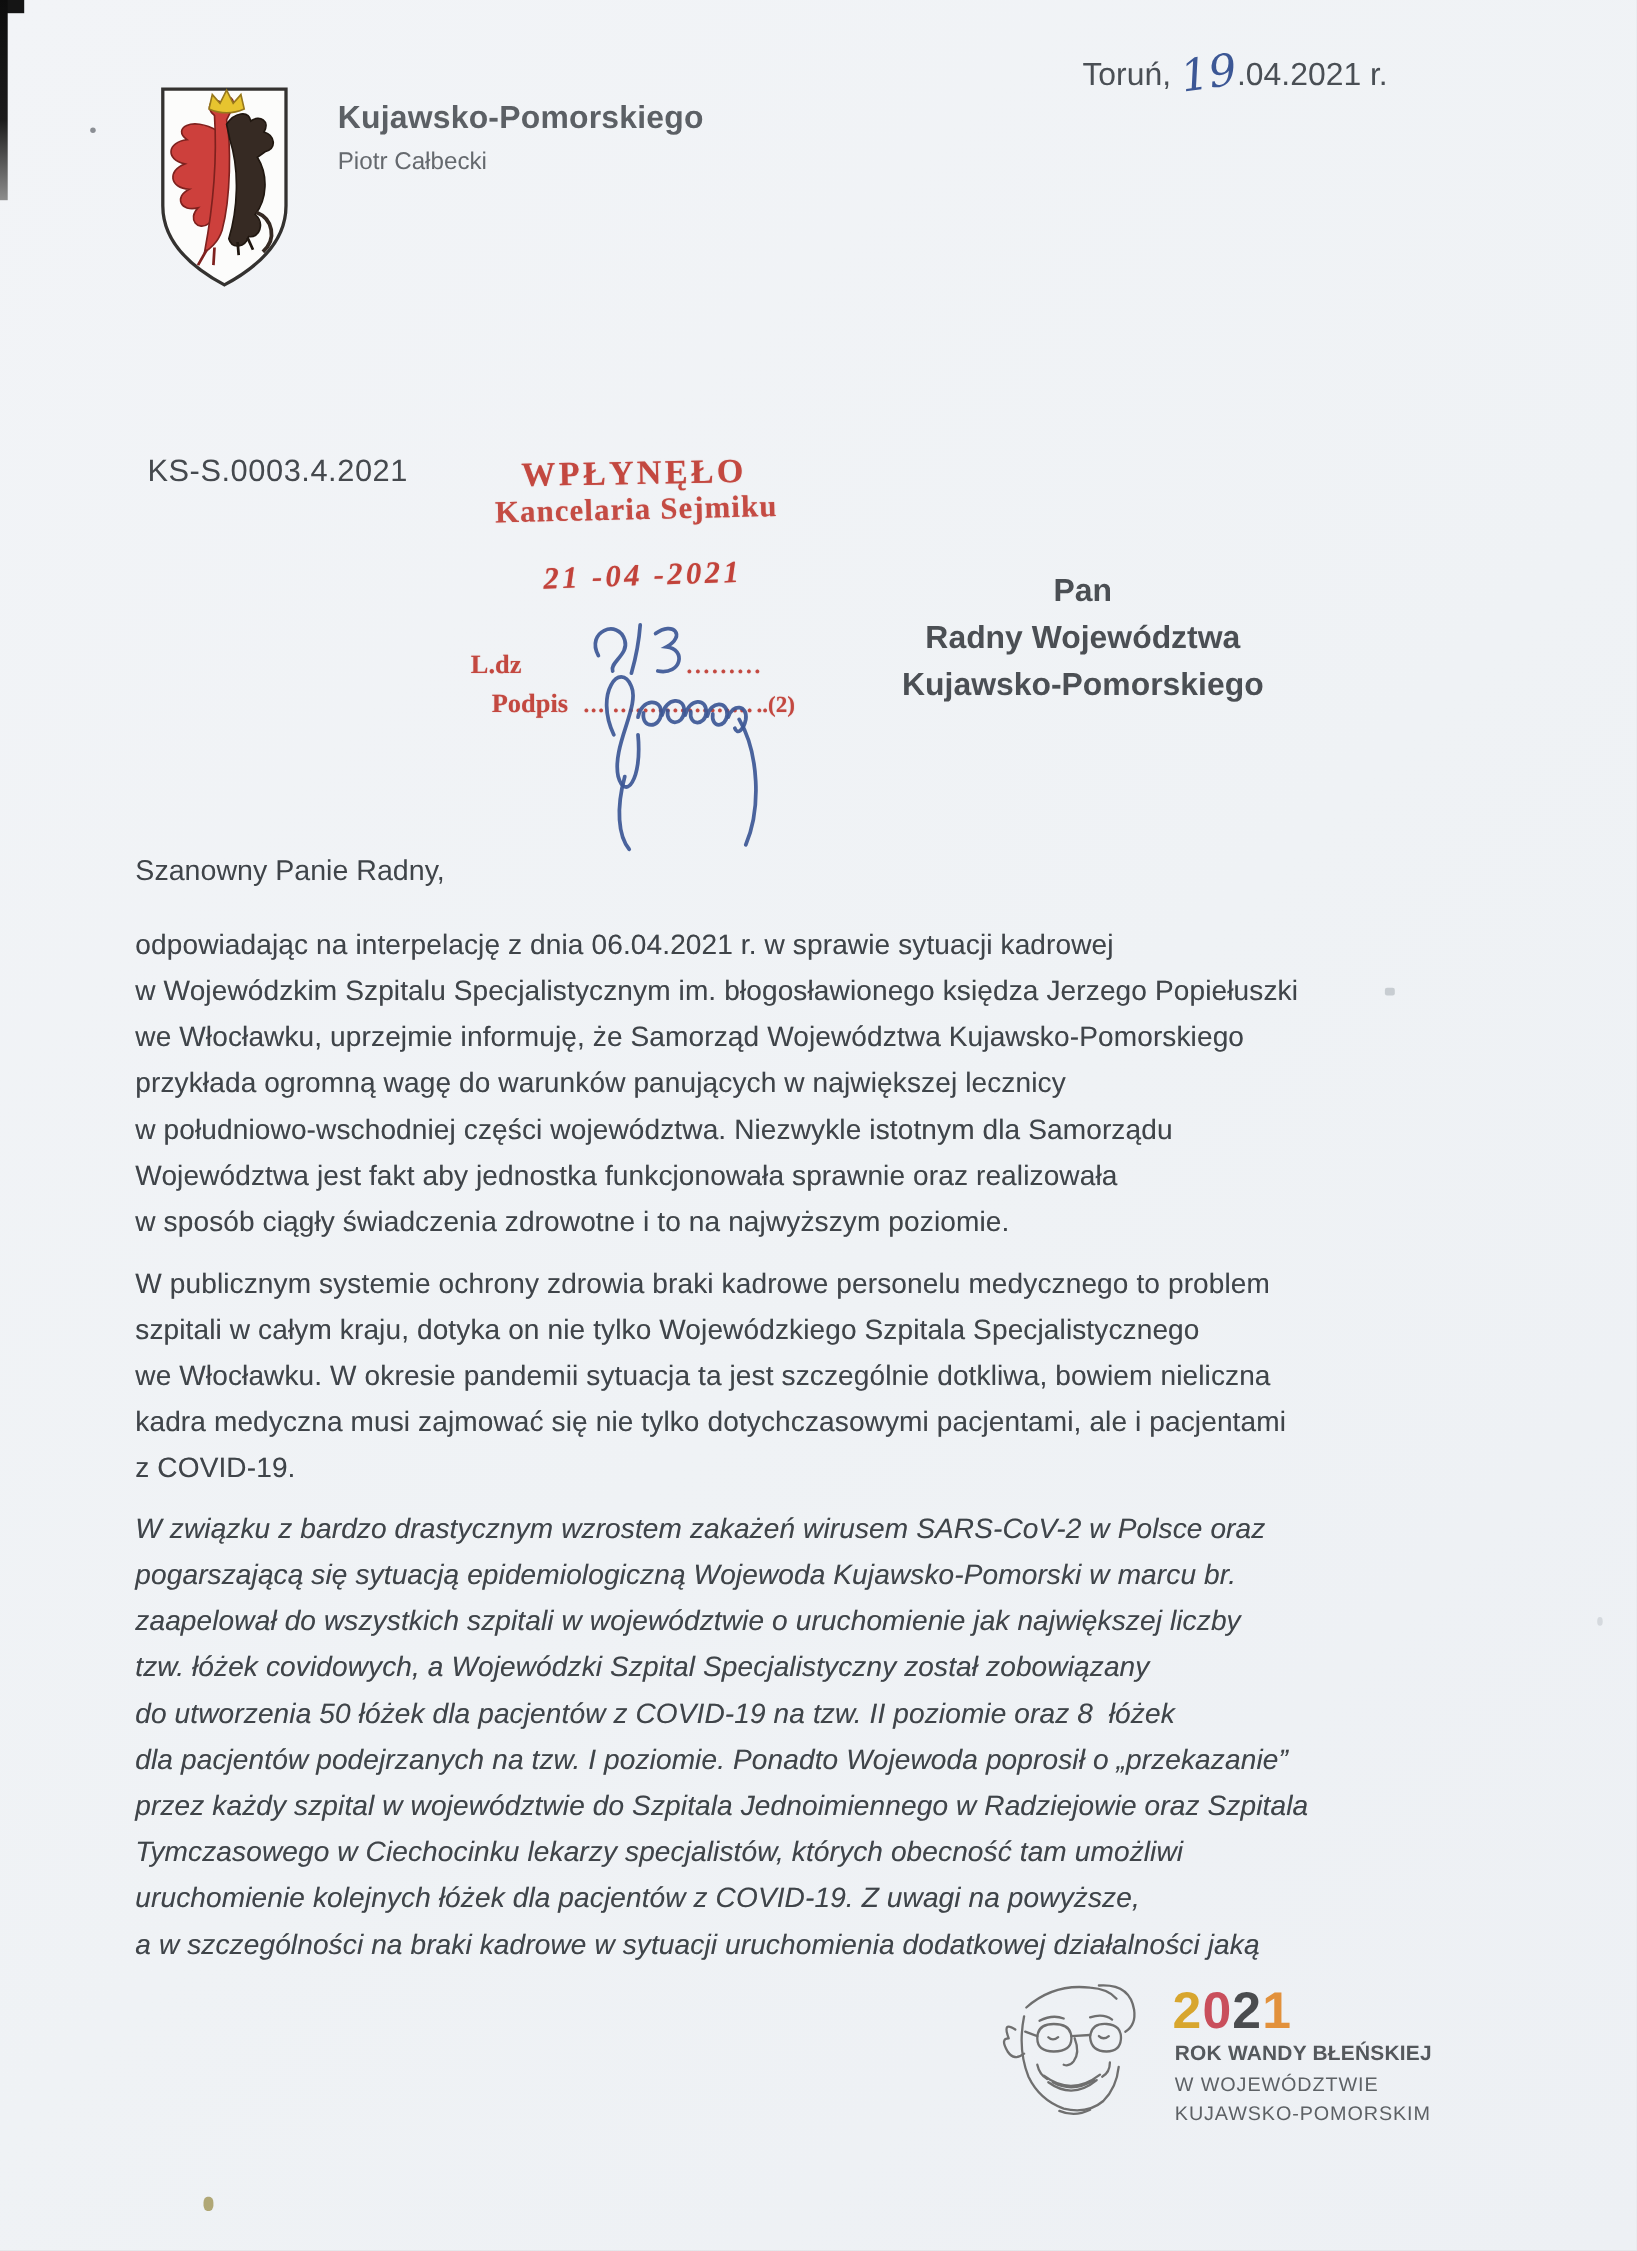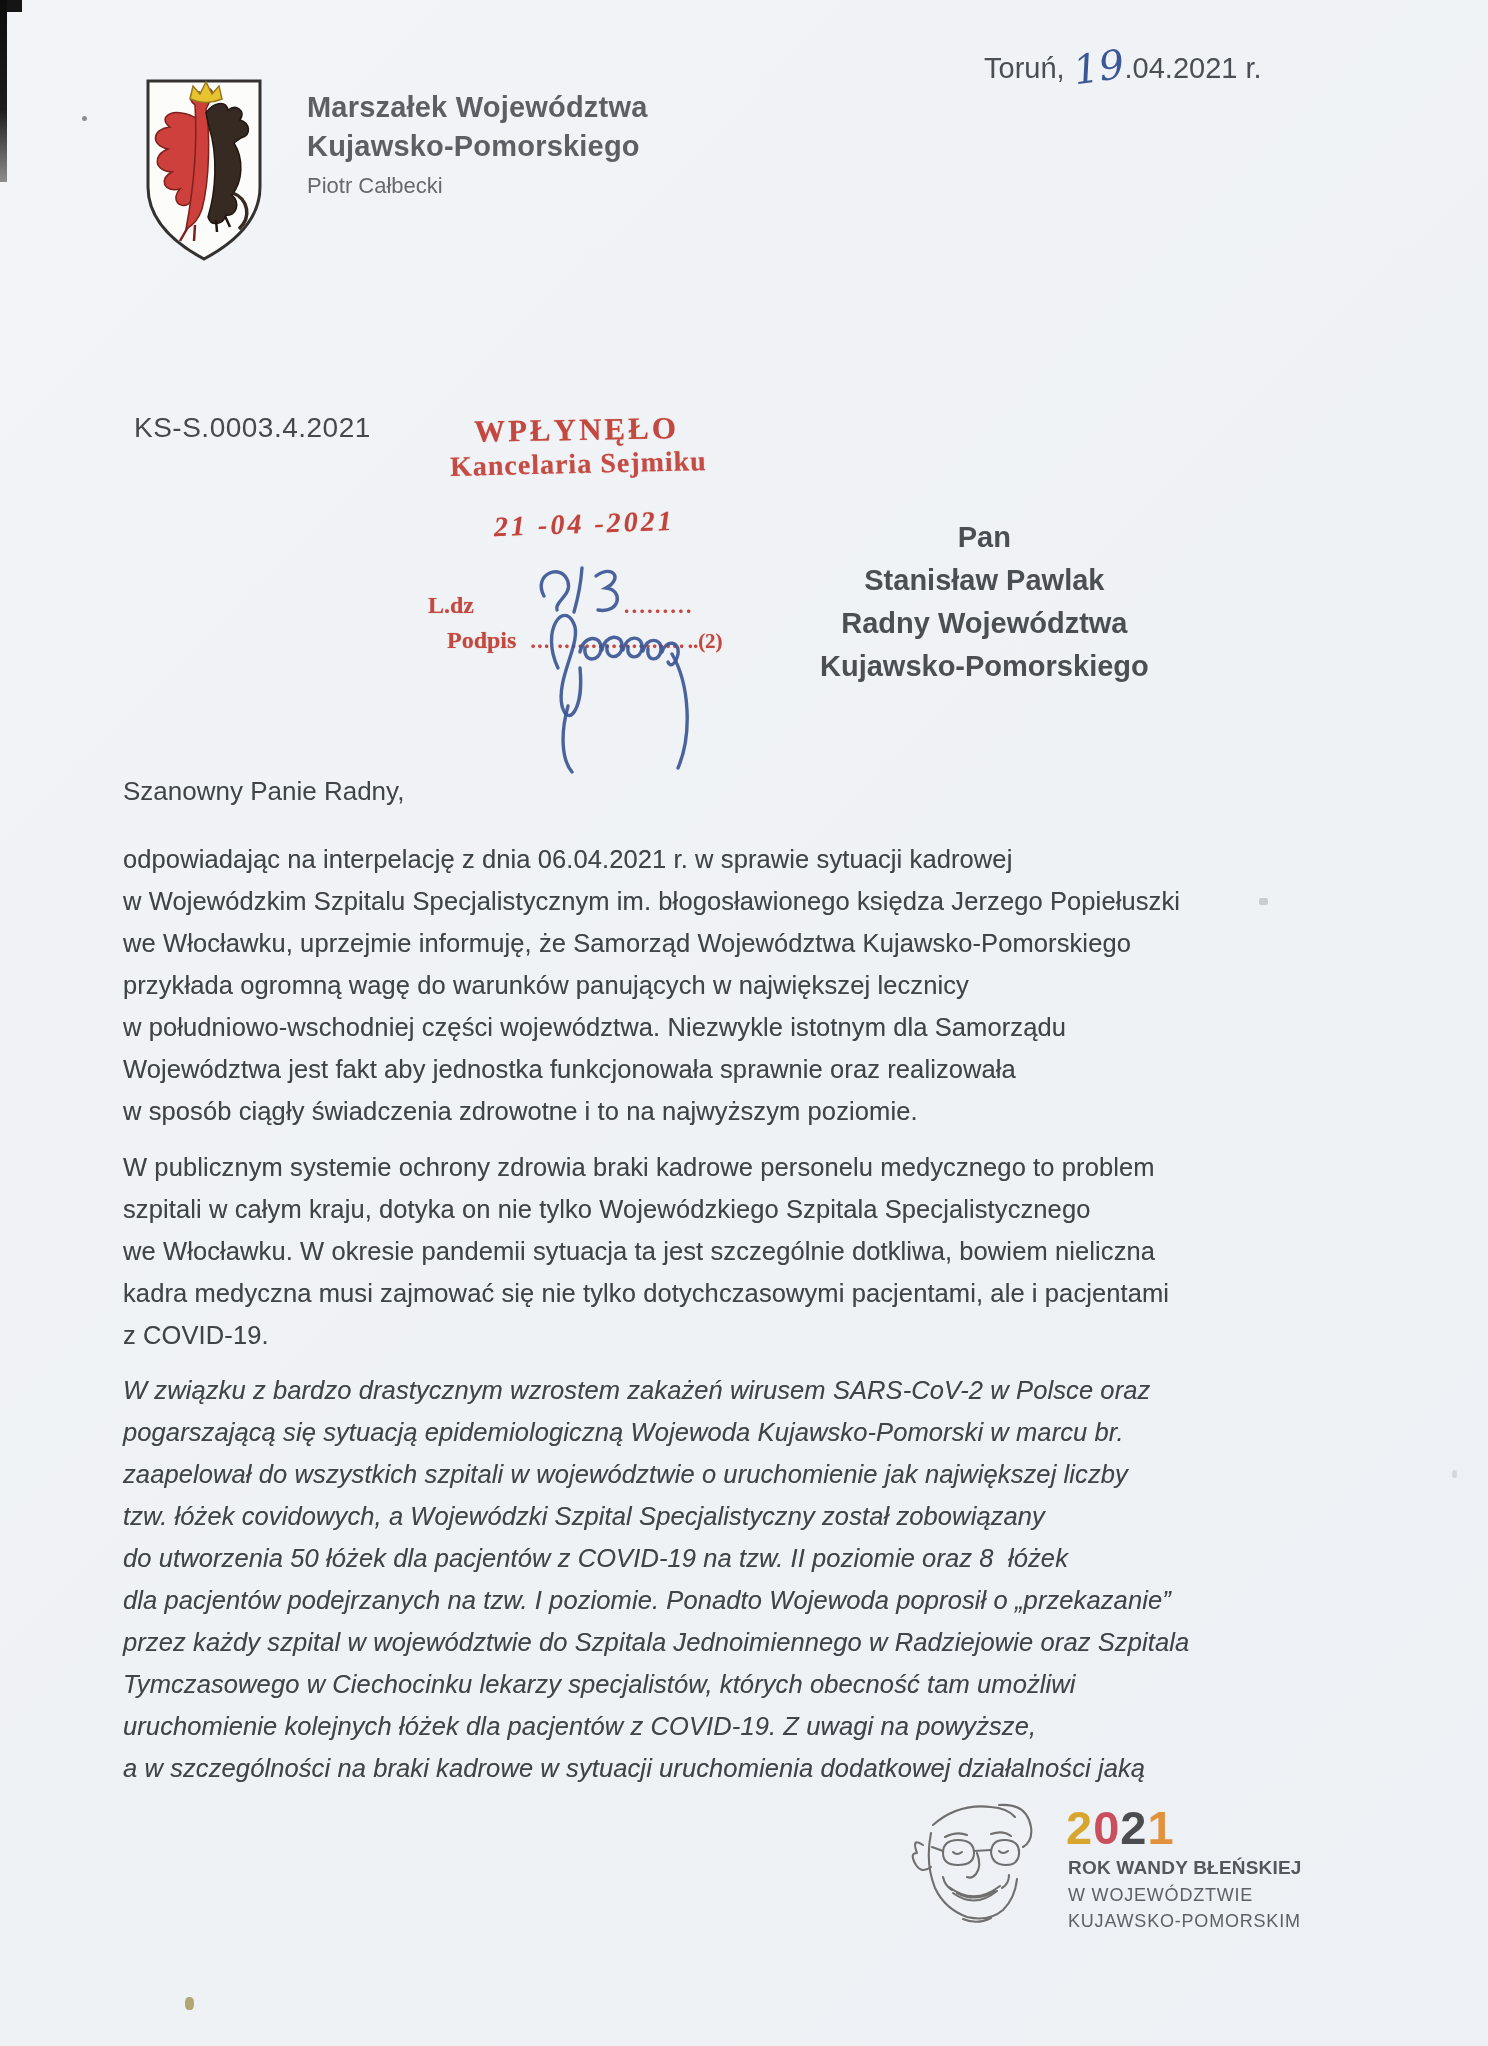--- a/index.html
+++ b/index.html
@@ -89,21 +89,20 @@
     <path d="M58,44 C34,30 16,42 30,52 C12,54 10,70 28,74 C12,80 14,96 32,97 C18,104 24,118 40,114 C30,124 40,136 50,128 C56,118 60,100 60,84 Z" fill="#cd403c" stroke="#7e211e" stroke-width="1.5"></path>
     <path d="M55,30 C46,24 52,12 61,18 C64,10 74,12 72,22 L66,34 C70,56 70,104 62,134 C58,146 50,152 46,154 C52,122 58,78 55,30 Z" fill="#cd403c" stroke="#7e211e" stroke-width="1.5"></path>
     <path d="M48,152 l-8,14 M55,150 l-1,16" stroke="#7e211e" stroke-width="2.5" fill="none"></path>
     <path d="M66,38 C73,27 86,25 88,35 C96,29 106,35 100,45 C110,48 112,60 101,63 L94,68 C104,84 103,106 92,120 C101,128 96,142 86,140 C83,150 71,152 68,142 C76,116 78,80 69,52 Z" fill="#362a23" stroke="#201710" stroke-width="1.5"></path>
     <path d="M93,118 C108,124 112,142 99,154" fill="none" stroke="#362a23" stroke-width="3.5"></path>
     <path d="M85,141 l5,11 M76,145 l1,12" stroke="#201710" stroke-width="2.5" fill="none"></path>
     <path d="M50,24 l3,-13 7,8 6,-12 6,12 7,-8 3,13 q-16,7 -32,0 Z" fill="#e7c42f" stroke="#97781c" stroke-width="1.5"></path>
   </svg>
 
   <div class="abs lh">
-    <div class="lh-bold">Marszałek Województwa</div>
     <div class="lh-bold">Kujawsko-Pomorskiego</div>
     <div class="lh-name">Piotr Całbecki</div>
   </div>
 
   <div class="abs dateline">
     <span>Toruń,</span><span class="hand-day">19</span><span>.04.2021 r.</span>
   </div>
 
   <div class="abs refnum">KS-S.0003.4.2021</div>
 
@@ -129,21 +128,20 @@
     <path d="M92,100 c3,-16 21,-17 20,-3 c-1,13 -17,13 -15,-1"></path>
     <path d="M113,100 c3,-15 20,-16 19,-2 c-1,12 -16,12 -14,-1"></path>
     <path d="M133,101 c3,-14 19,-14 18,-1 c-1,12 -15,12 -13,-1"></path>
     <path d="M152,102 c4,-13 18,-11 16,2 c-2,10 -8,14 -10,8"></path>
     <path d="M58,156 C50,185 52,210 62,222"></path>
     <path d="M162,104 C180,135 182,185 168,218"></path>
   </svg>
 
   <div class="abs recipient">
     <div>Pan</div>
-    <div>Stanisław Pawlak</div>
     <div>Radny Województwa</div>
     <div>Kujawsko-Pomorskiego</div>
   </div>
 
   <div class="abs salutation">Szanowny Panie Radny,</div>
 
   <div class="abs para p1">odpowiadając na interpelację z dnia 06.04.2021 r. w sprawie sytuacji kadrowej
 w Wojewódzkim Szpitalu Specjalistycznym im. błogosławionego księdza Jerzego Popiełuszki
 we Włocławku, uprzejmie informuję, że Samorząd Województwa Kujawsko-Pomorskiego
 przykłada ogromną wagę do warunków panujących w największej lecznicy

